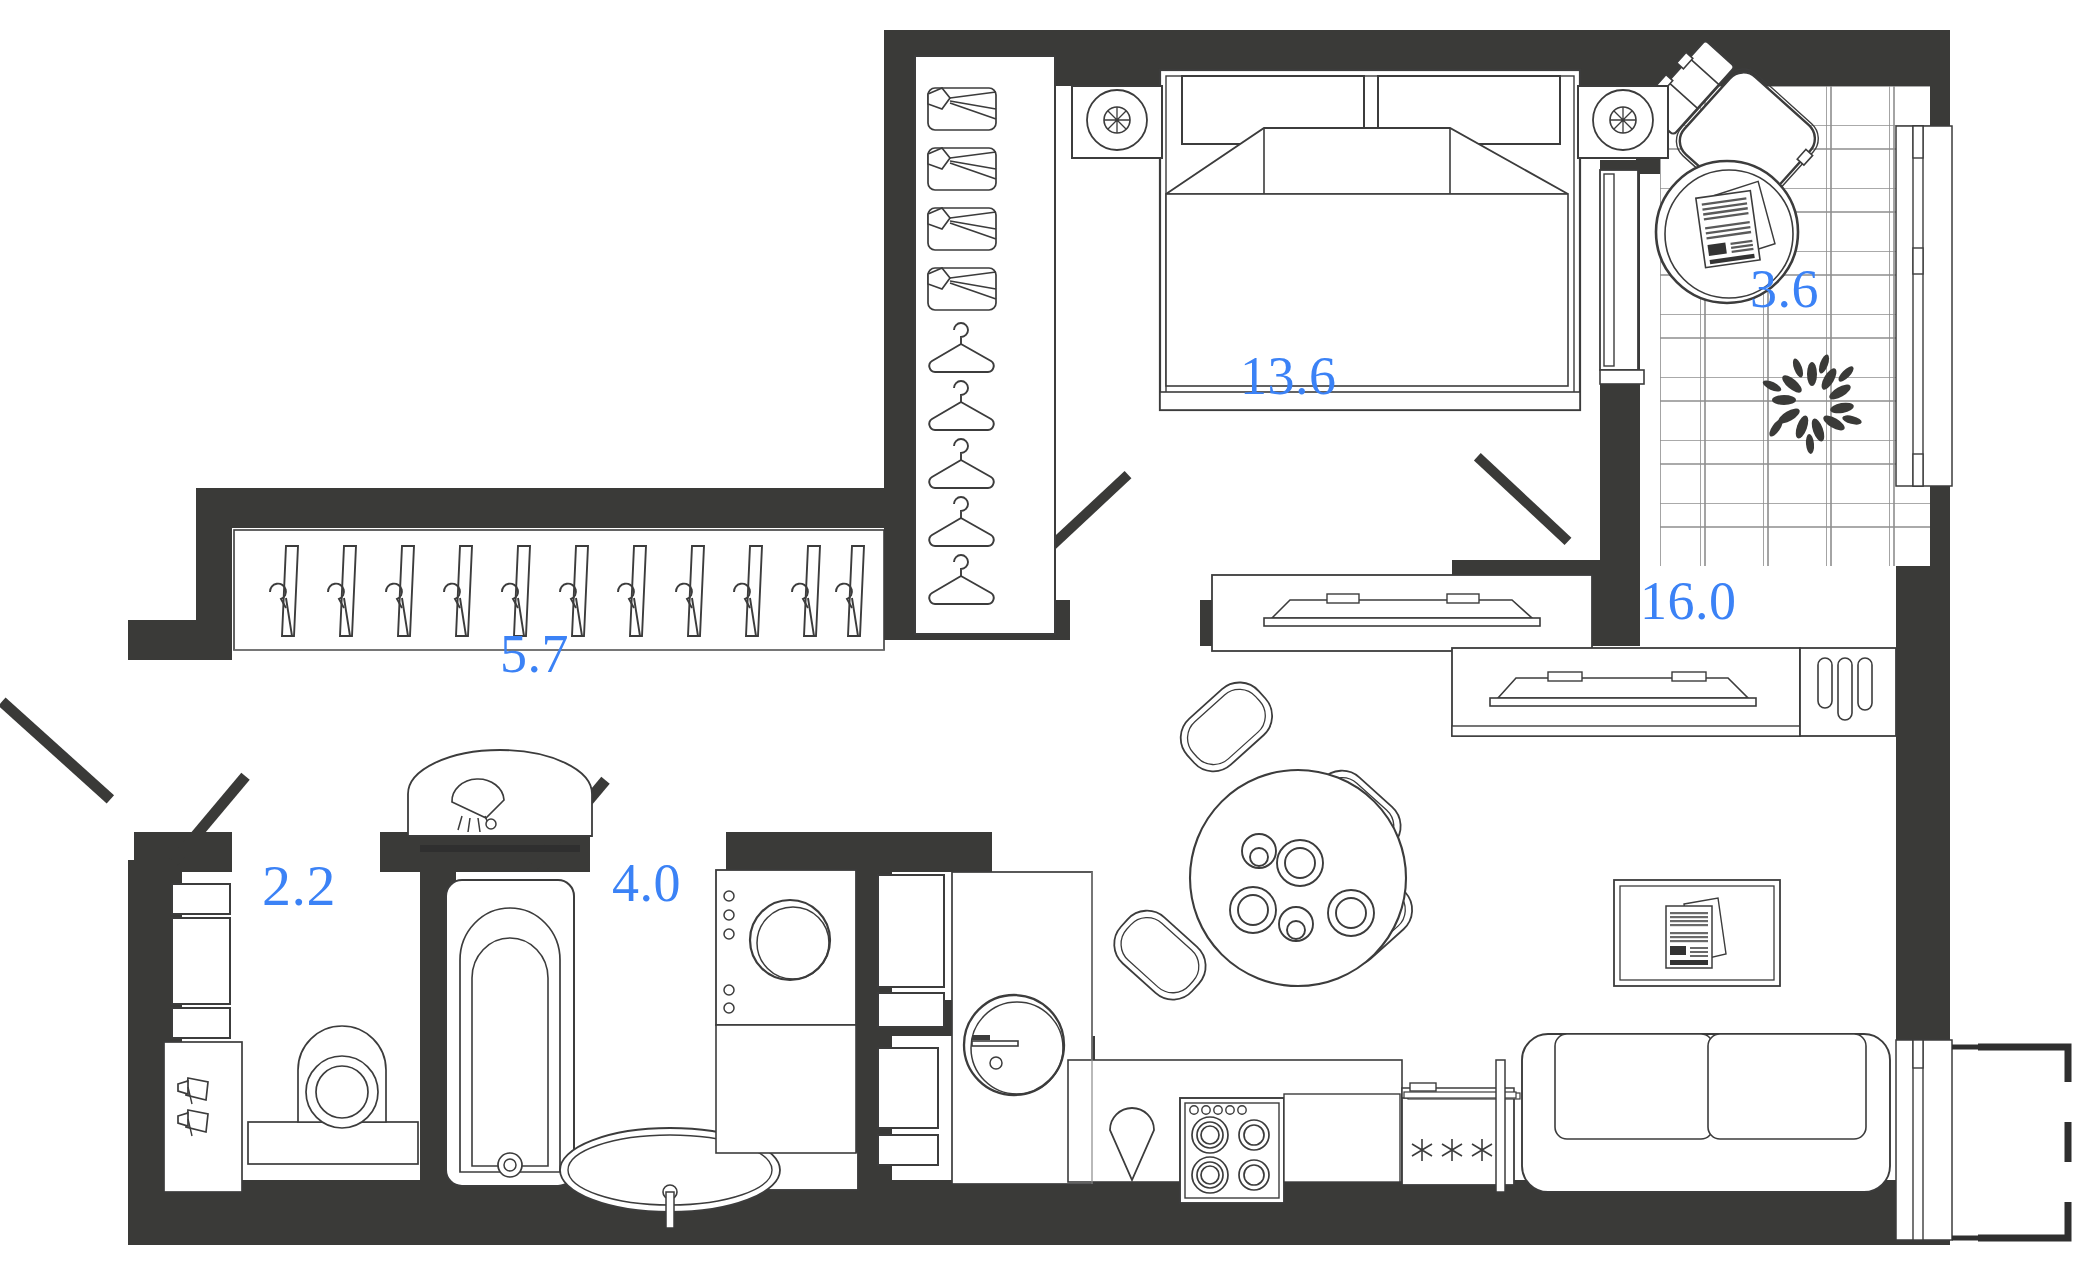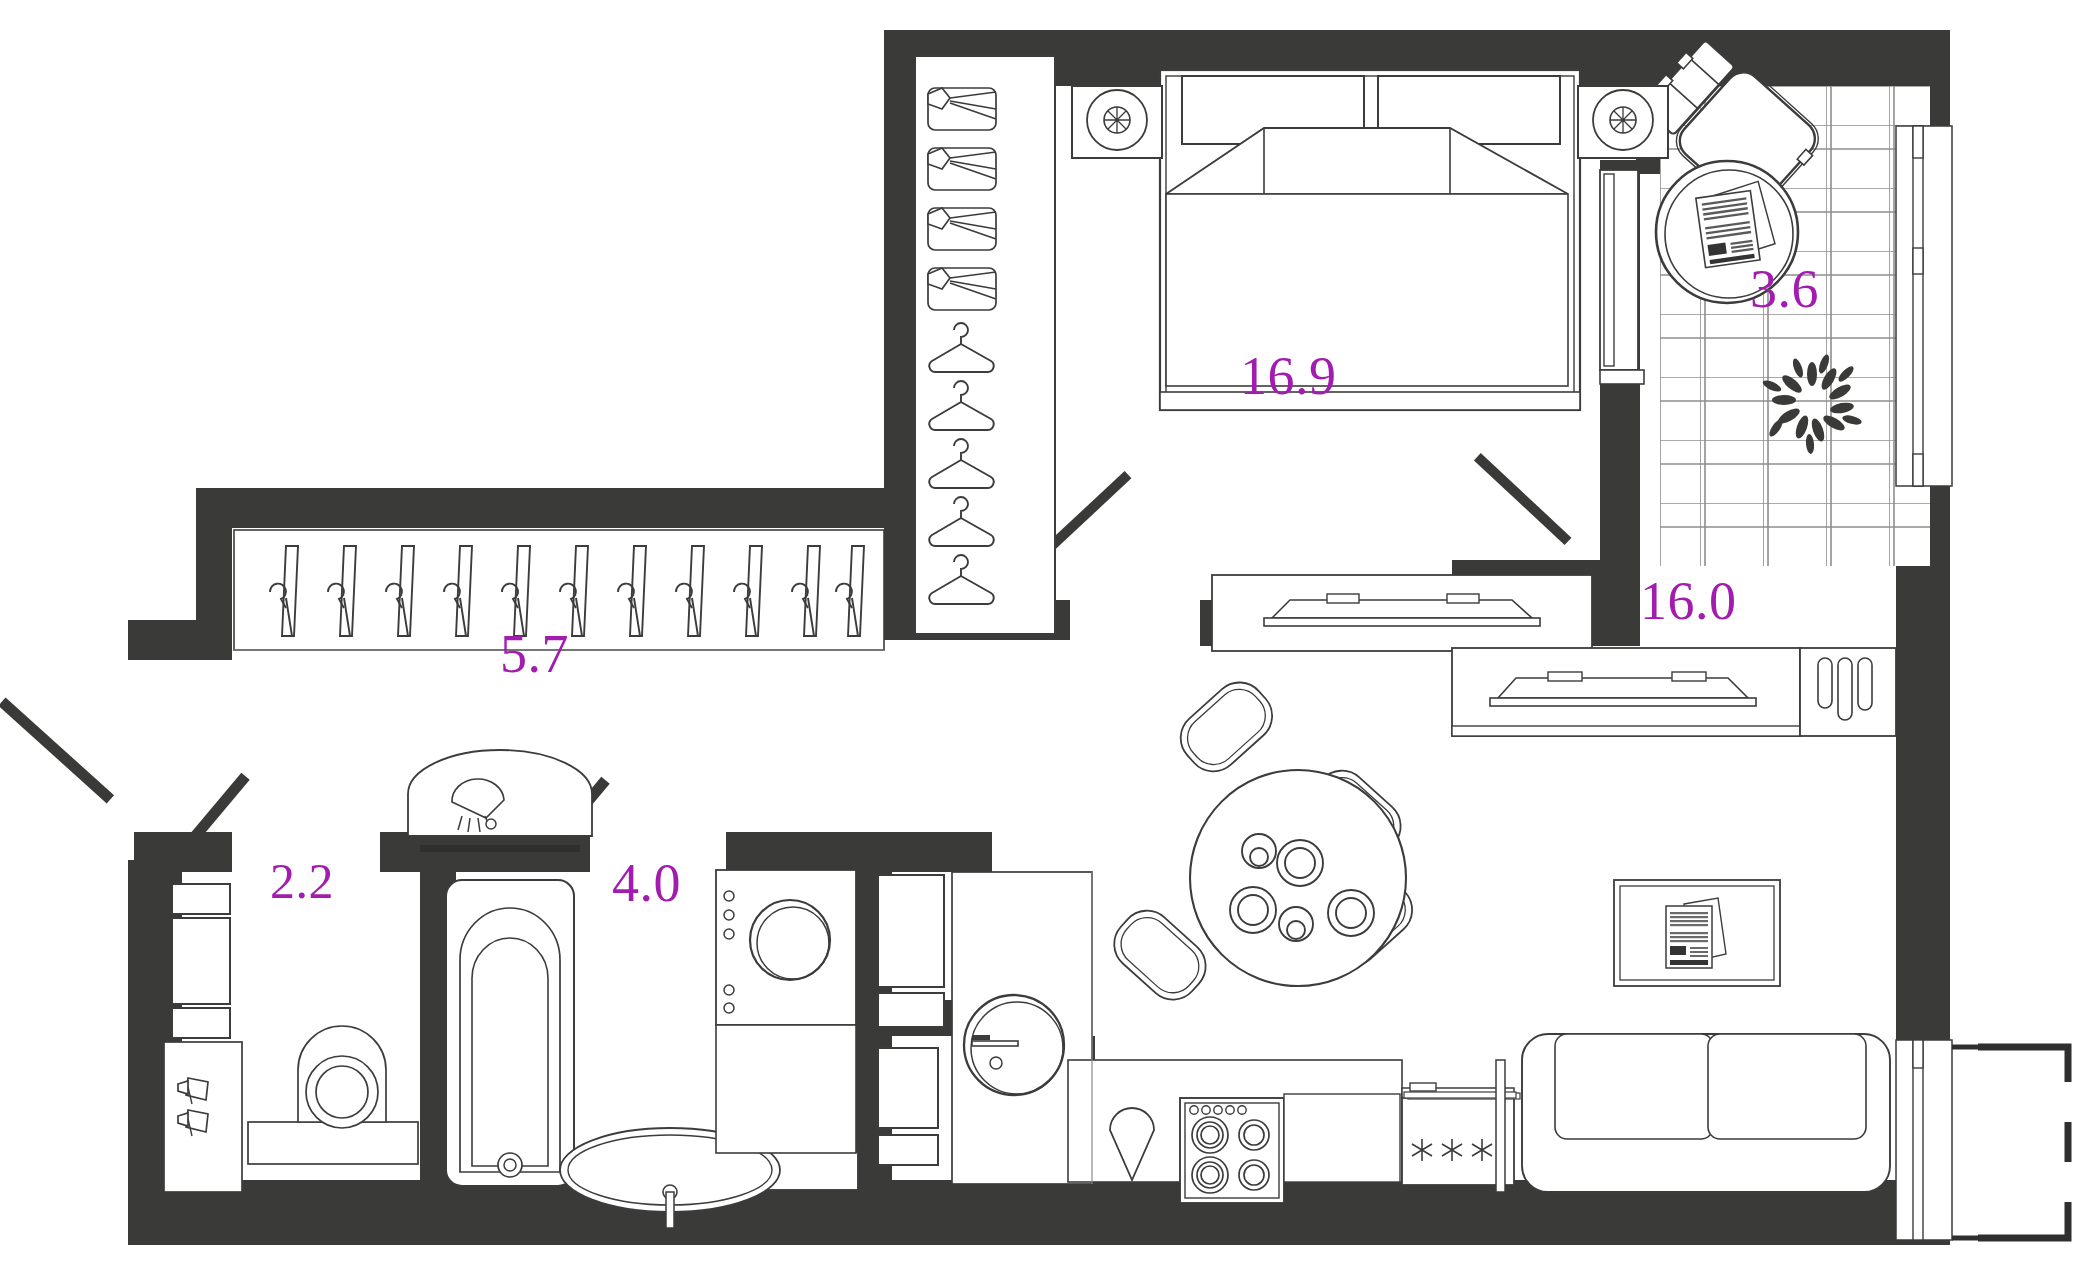--- a/index.html
+++ b/index.html
@@ -20,21 +20,21 @@
   #floorplan-svg {
     display: block;
     width: 2095px;
     height: 1280px;
   }
   .area-label {
     position: absolute;
     font-family: "Liberation Serif", serif;
     font-weight: 400;
     letter-spacing: 0.5px;
-    color: #a21caf;
+    color: #3b82f6;
     user-select: none;
     white-space: nowrap;
   }
 </style>
 </head>
 <body>
 
 <div id="floorplan-root">
 
 <svg id="floorplan-svg" viewBox="0 0 2095 1280" xmlns="http://www.w3.org/2000/svg">
@@ -597,25 +597,25 @@
     <path d="M1952 1238 L1978 1238" stroke-width="5"></path>
   </g>
 
   <g fill="none" stroke="#8a8a8a" stroke-width="1.2">
     <path d="M234 650 L884 650"></path>
     <path d="M1092 872 L1092 1184"></path>
   </g>
 
 </svg>
 
-  <div class="area-label" style="left:1240px; top:345px; font-size:54px;">16.9</div>
+  <div class="area-label" style="left:1240px; top:345px; font-size:54px;">13.6</div>
 
   <div class="area-label" style="left:1750px; top:258px; font-size:54px;">3.6</div>
 
   <div class="area-label" style="left:1640px; top:570px; font-size:54px;font-family:Liberation Serif, serif;">16.0</div>
 
   <div class="area-label" style="left:500px; top:623px; font-size:54px;">5.7</div>
 
   <div class="area-label" style="left:612px; top:852px; font-size:54px;">4.0</div>
 
-  <div class="area-label" style="left:262px; top:852px; font-size:50px;margin-left:8px;">2.2</div>
+  <div class="area-label" style="left:262px; top:852px; font-size:58px;">2.2</div>
 
 </div>
 
 </body></html>

